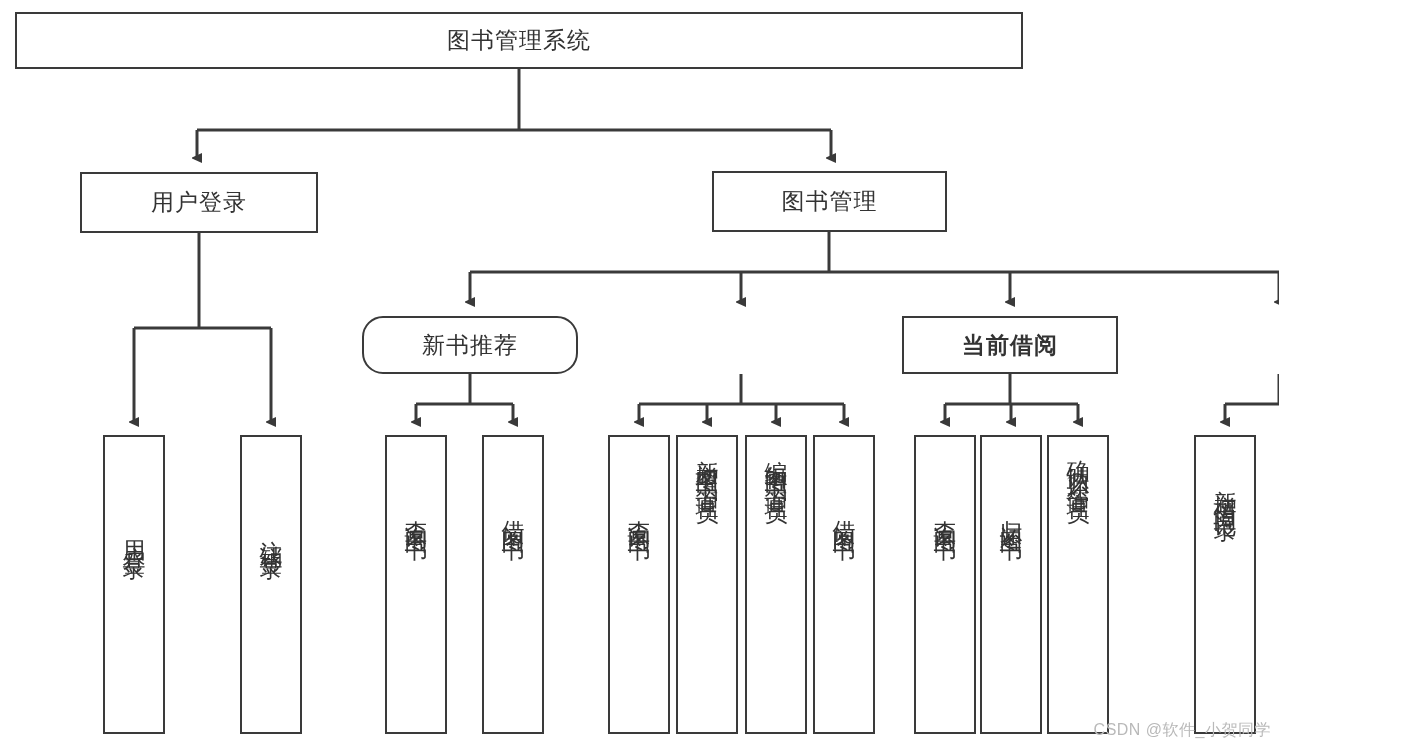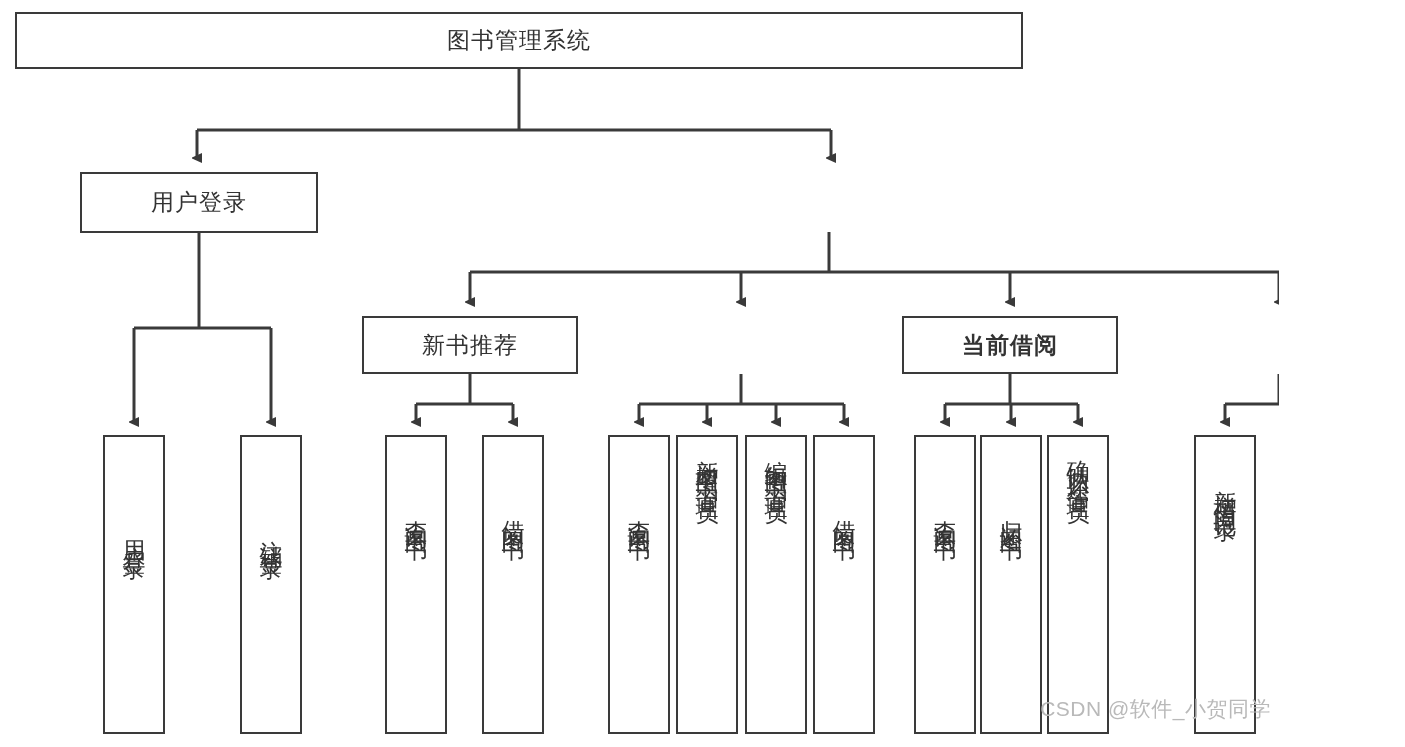--- a/index.html
+++ b/index.html
@@ -49,22 +49,22 @@
     text-orientation: upright;
     font-size: 23px;
     letter-spacing: 6px;
     line-height: 1;
     white-space: nowrap;
     color: #333333;
   }
   .watermark {
     position: absolute;
     right: 8px;
-    bottom: 24px;
-    font-size: 21px;
+    bottom: 6px;
+    font-size: 16px;
     color: #b9b9b9;
     letter-spacing: 0.5px;
     white-space: nowrap;
   }
 </style>
 </head>
 <body>
 
 <div id="canvas">
 
@@ -114,22 +114,23 @@
       <path d="M1279,374 L1279,404"></path>
       <path d="M1225,404 L1344,404"></path>
       <path d="M1225,404 L1225,422" marker-end="url(#arrow)"></path>
       <path d="M1344,404 L1344,422" marker-end="url(#arrow)"></path>
     </g>
   </svg>
 
   <div class="node horiz" id="node-root" style="left: 15px; top: 12px; width: 1008px; height: 57px;">图书管理系统</div>
 
   <div class="node horiz" style="left: 80px; top: 172px; width: 238px; height: 61px;">用户登录</div>
+  <div class="node horiz" style="left: 712px; top: 171px; width: 235px; height: 61px;">图书管理</div>
 
-  <div class="node horiz" style="left: 362px; top: 316px; width: 216px; height: 58px;">新书推荐</div>
+  <div class="node horiz" style="left: 362px; top: 316px; width: 216px; height: 58px; border-radius: 21px;">新书推荐</div>
   <div class="node horiz" style="left: 902px; top: 316px; width: 216px; height: 58px; font-weight: bold;">当前借阅</div>
 
   <div class="node vert" style="left: 103px; top: 435px; width: 62px; height: 299px;">
     <span class="vtext" style="margin-top: 85px;">用户登录</span>
   </div>
   <div class="node vert" style="left: 240px; top: 435px; width: 62px; height: 299px;">
     <span class="vtext" style="margin-top: 85px;">注销登录</span>
   </div>
   <div class="node vert" style="left: 385px; top: 435px; width: 62px; height: 299px;">
     <span class="vtext" style="margin-top: 65px;">查询图书</span>

